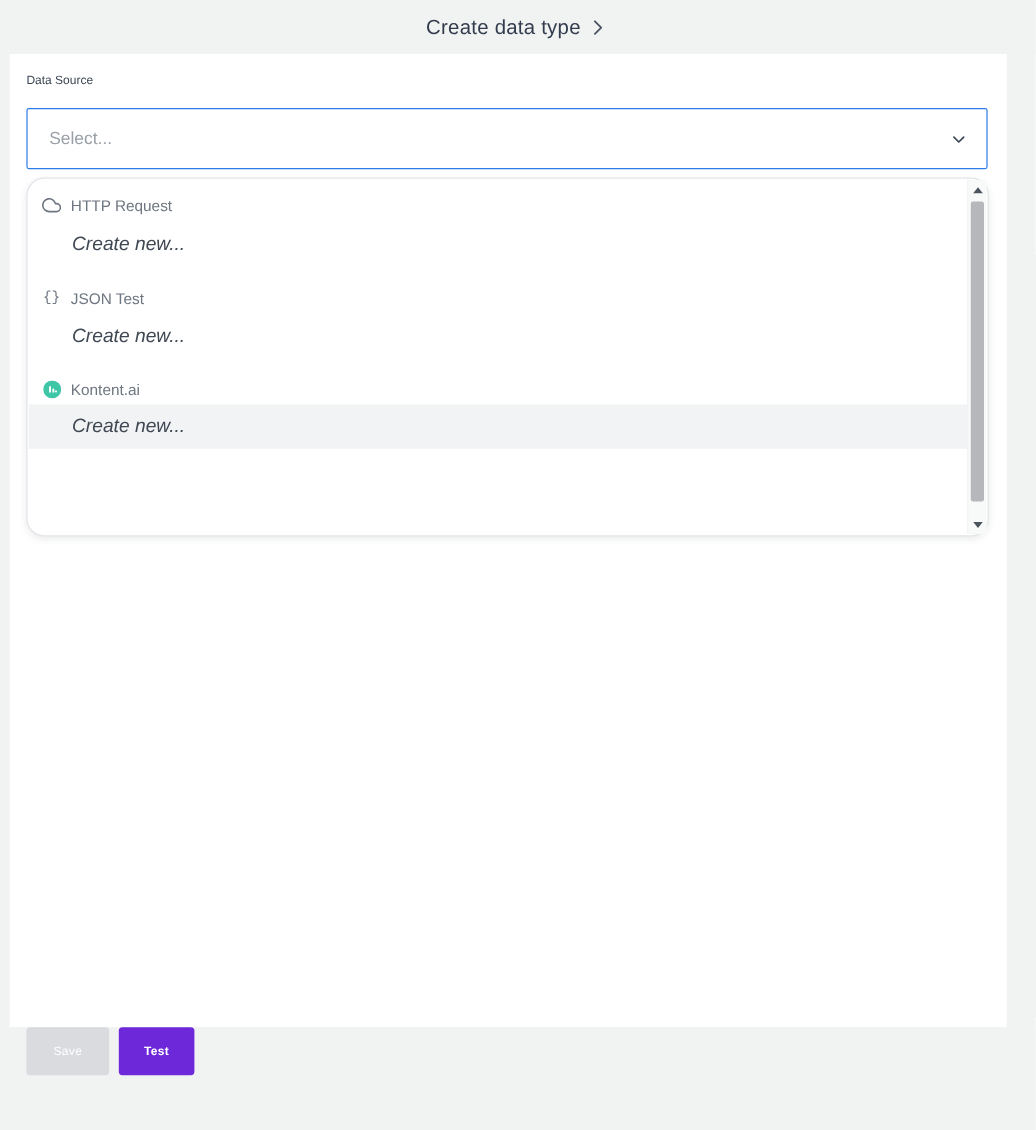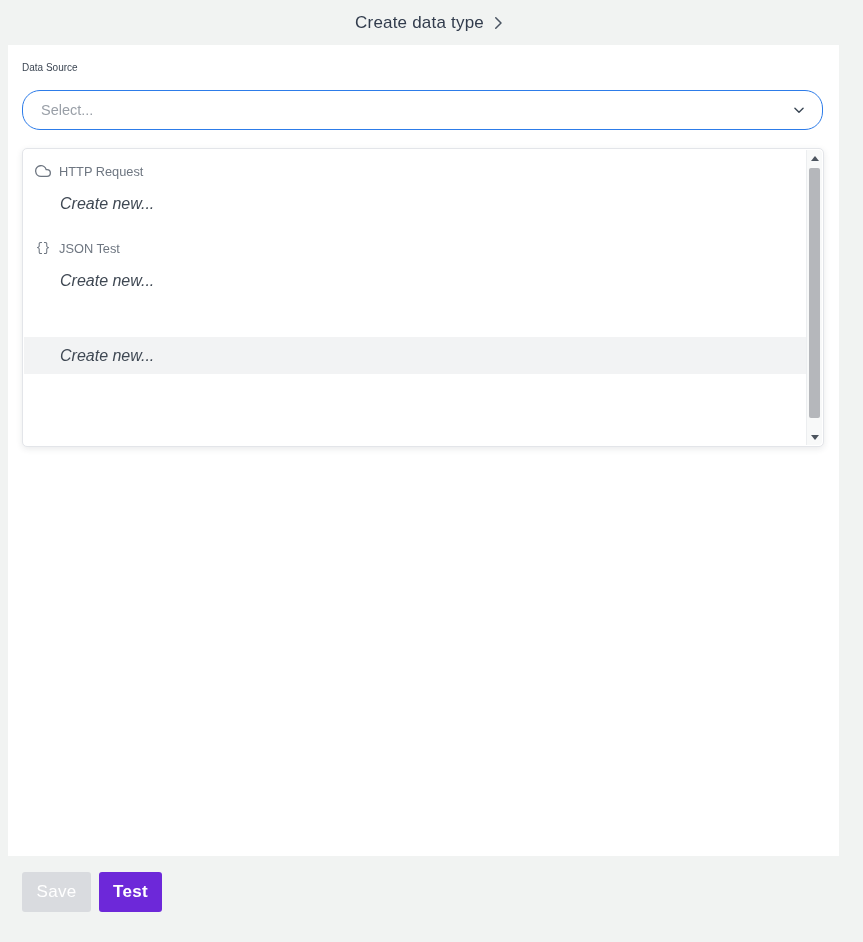--- a/index.html
+++ b/index.html
@@ -27,30 +27,30 @@
   
   .panel-body {
     position: absolute; left: 8px; top: 45px; width: 831px; height: 811px;
     background: #ffffff;
   }
   .field-label {
     position: absolute; left: 14px; top: 17px;
     font-size: 10px; color: #3c4653;
   }
   .select-box {
-    position: absolute; left: 14px; top: 45px; width: 801px; height: 40px;
-    background: #fff; border: 1.5px solid #2d7ce9; border-radius: 18px;
+    position: absolute; left: 14px; top: 45px; width: 801px; height: 51px;
+    background: #fff; border: 1.5px solid #2d7ce9; border-radius: 2px;
     display: flex; align-items: center; justify-content: space-between;
     padding: 0 16px 0 18px; cursor: pointer;
   }
   .select-placeholder { font-size: 14.5px; color: #999fa7; }
   
   .dropdown {
     position: absolute; left: 14px; top: 103px; width: 802px; height: 299px;
-    background: #fff; border: 1px solid #e3e5e9; border-radius: 5px;
+    background: #fff; border: 1px solid #e3e5e9; border-radius: 15px;
     box-shadow: 0 2px 6px rgba(40,50,60,.10);
   }
   .dd-row { position: absolute; left: 1px; right: 17px; display: flex; align-items: center; }
   .dd-group { padding-left: 11px; gap: 8px; height: 28px; }
   .dd-group-label { font-size: 12.8px; color: #6e7681; }
   .dd-option {
     padding-left: 36px; height: 36px; cursor: pointer;
     font-size: 16px; font-style: italic; color: #3f4853;
   }
   .dd-option.highlighted { background: #f2f3f4; height: 37px; }
@@ -76,22 +76,22 @@
   .scroll-thumb {
     position: absolute; left: 2px; top: 18px; width: 11px; height: 250px;
     background: #b5b7bb; border-radius: 2px; cursor: grab;
   }
   
   .panel-footer {
     position: absolute; left: 0; top: 856px; width: 863px; height: 86px;
     background: #f1f3f2;
   }
   .btn {
-    position: absolute; top: 16px; height: 40px; border: none; border-radius: 3px;
-    color: #ffffff; font-size: 17px; font-family: "Liberation Sans", sans-serif;
+    position: absolute; top: 0; height: 40px; border: none; border-radius: 3px;
+    color: #ffffff; font-size: 10px; font-family: "Liberation Sans", sans-serif;
     font-weight: 500; letter-spacing: .3px;
   }
   .btn-save { left: 22px; width: 69px; background: #d9dbdf; cursor: default; }
   .btn-test { left: 99px; width: 63px; background: #6d28d9; cursor: pointer; font-weight: bold; }
   svg { display: block; }
 </style>
 </head>
 <body>
 
 <div class="panel-header">
@@ -130,20 +130,31 @@
     <div class="dd-row dd-option o1">Create new...</div>
 
     <div class="dd-row dd-group g2">
       <span class="icon-16">
         <span class="braces-glyph">{}</span>
       </span>
       <span class="dd-group-label">JSON Test</span>
     </div>
     <div class="dd-row dd-option o2">Create new...</div>
 
+    <div class="dd-row dd-group g3">
+      <span class="icon-16">
+        <svg width="15" height="15" viewBox="0 0 16 16">
+          <circle cx="8" cy="8" r="8" fill="#3ec6a6"></circle>
+          <rect x="5.2" y="5.0" width="1.7" height="6.0" rx="0.85" fill="#ffffff"></rect>
+          <rect x="8.2" y="7.2" width="1.7" height="3.8" rx="0.85" fill="#ffffff"></rect>
+          <circle cx="11.4" cy="9.9" r="0.95" fill="#ffffff"></circle>
+        </svg>
+      </span>
+      <span class="dd-group-label">Kontent.ai</span>
+    </div>
     <div class="dd-row dd-option o3 highlighted">Create new...</div>
 
     <div class="scrollbar">
       <div class="scroll-btn up">
         <span class="tri-up"></span>
       </div>
       <div class="scroll-thumb"></div>
       <div class="scroll-btn down">
         <span class="tri-down"></span>
       </div>

